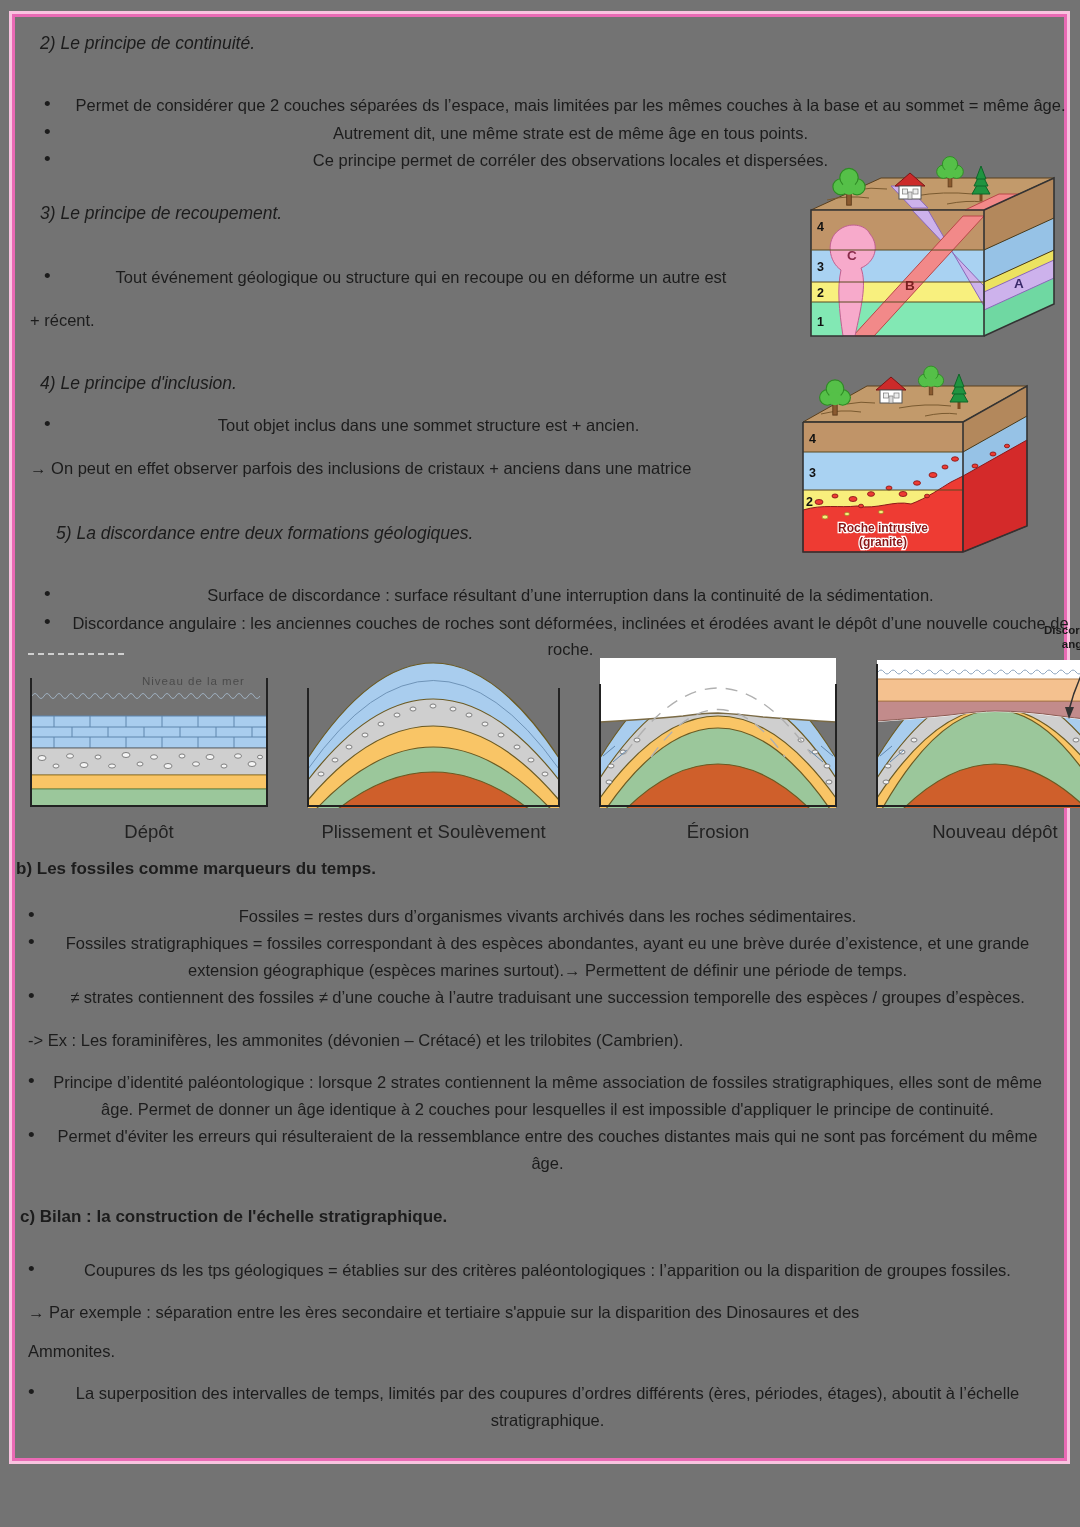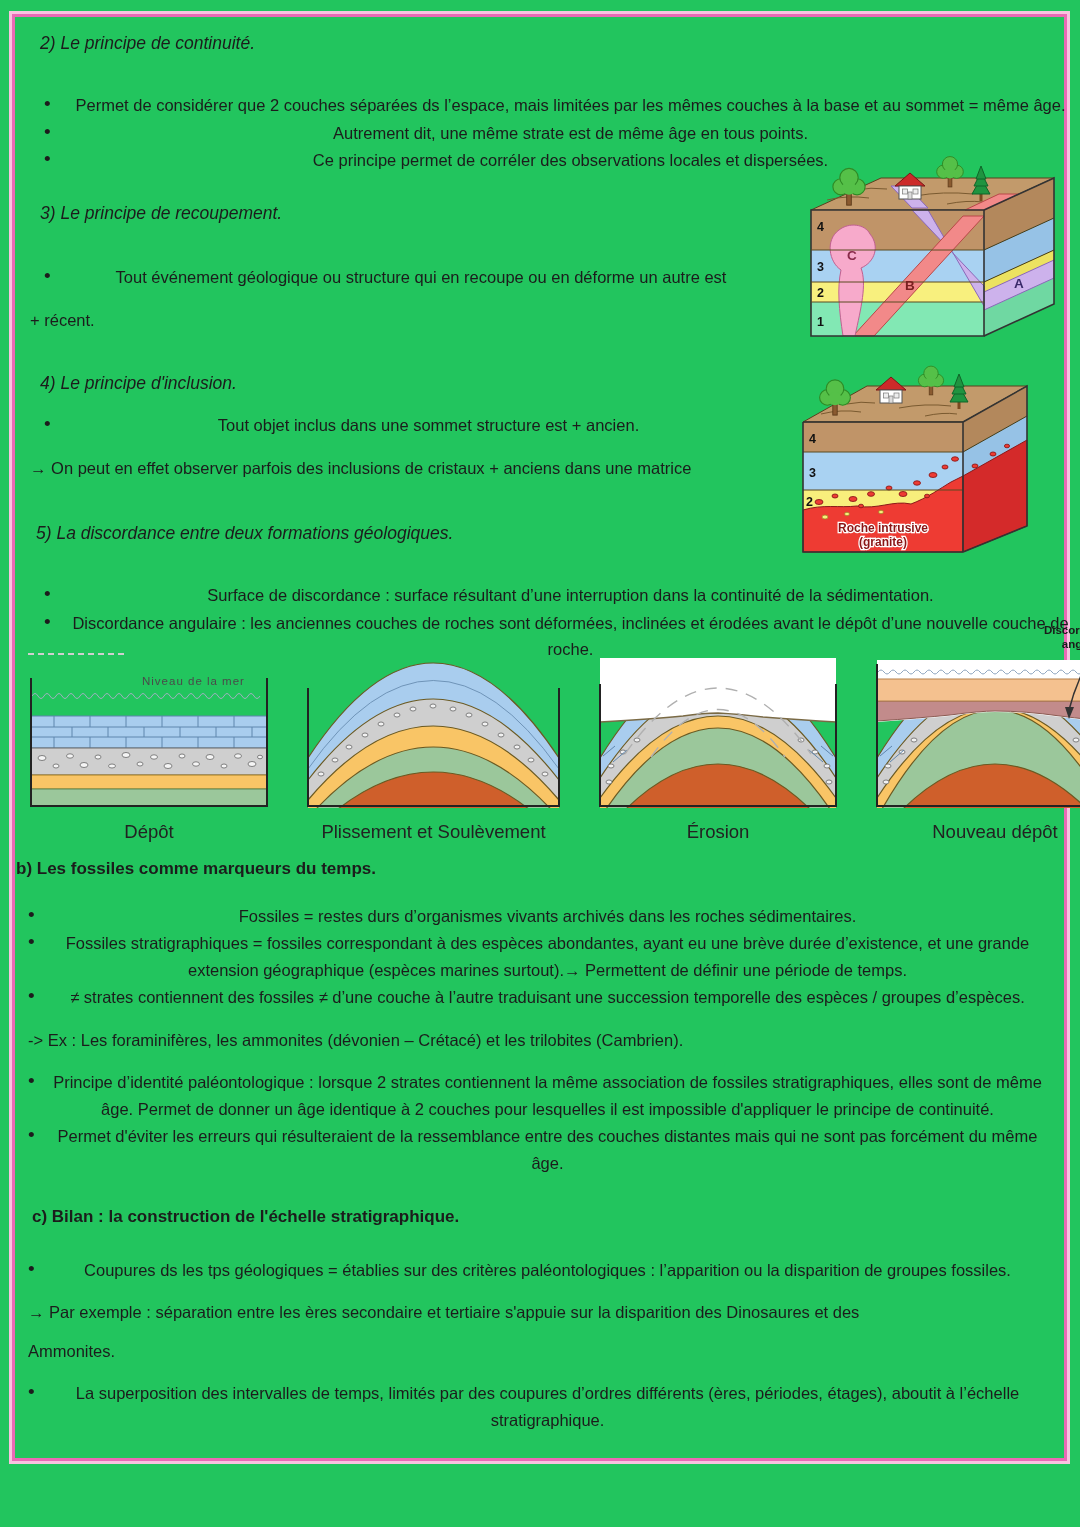--- a/index.html
+++ b/index.html
@@ -1,16 +1,16 @@
 <!DOCTYPE html>
 <html><head>
 <meta charset="utf-8">
 <style>
   html,body{margin:0;padding:0;background:#fff;}
-  .page{position:relative;width:1080px;height:1527px;background:#22c55e;overflow:hidden;
+  .page{position:relative;width:1080px;height:1527px;background:#737373;overflow:hidden;
         color:#1c1c1c;font-family:"Liberation Sans","DejaVu Sans",sans-serif;
         font-size:16.5px;line-height:26.5px;}
   .frame{position:absolute;left:12px;top:14px;width:1049px;height:1441px;
          border:3px solid #ea6ab5;box-shadow:0 0 0 3px #f9c3e0;}
   .abs{position:absolute;}
   .ititle{font-style:italic;font-size:17.5px;white-space:nowrap;}
   .btitle{font-weight:700;font-size:17px;}
   ul{list-style:none;margin:16px;padding:0;text-align:center;}
   li{position:relative;padding-left:31px;margin:0 0 1px 0;}
   li::before{content:"\2022";position:absolute;left:10px;top:-1px;font-size:19px;}
@@ -151,21 +151,21 @@
     <use href="#def-house" transform="translate(96,46)"></use>
     <use href="#def-tree" transform="translate(136,38) scale(0.9)"></use>
     <use href="#def-pine" transform="translate(164,52)"></use>
     <text x="14" y="87" font-size="12.5" font-weight="bold" fill="#111">4</text>
     <text x="14" y="121" font-size="12.5" font-weight="bold" fill="#111">3</text>
     <text x="11" y="150" font-size="12.5" font-weight="bold" fill="#111">2</text>
     <text x="88" y="176" font-size="12" font-weight="bold" fill="#8b1515" text-anchor="middle" style="paint-order:stroke" stroke="#ffffff" stroke-width="2.4">Roche intrusive</text>
     <text x="88" y="190" font-size="12" font-weight="bold" fill="#8b1515" text-anchor="middle" style="paint-order:stroke" stroke="#ffffff" stroke-width="2.4">(granite)</text>
   </svg>
 
-  <div class="abs ititle" style="left:36px;top:520px">5) La discordance entre deux formations géologiques.</div>
+  <div class="abs ititle" style="left:56px;top:520px">5) La discordance entre deux formations géologiques.</div>
   <ul class="abs" style="left:18px;top:566px;width:1042px">
     <li>Surface de discordance : surface résultant d’une interruption dans la continuité de la sédimentation.</li>
     <li>Discordance angulaire : les anciennes couches de roches sont déformées, inclinées et érodées avant le dépôt d’une nouvelle couche de roche.</li>
   </ul>
 
   <div class="abs faint-dashes" style="left:28px;top:653px"></div>
 
   <div class="abs panels" style="left:16px;top:612px;width:1048px">
 
     <figure>
@@ -299,21 +299,21 @@
     <ul style="margin-left:2px">
       <li>Fossiles = restes durs d’organismes vivants archivés dans les roches sédimentaires.</li>
       <li>Fossiles stratigraphiques = fossiles correspondant à des espèces abondantes, ayant eu une brève durée d’existence, et une grande extension géographique (espèces marines surtout).→ Permettent de définir une période de temps.</li>
       <li>≠ strates contiennent des fossiles ≠ d’une couche à l’autre traduisant une succession temporelle des espèces / groupes d’espèces.</li>
     </ul>
     <p class="arrowline">-&gt; Ex : Les foraminifères, les ammonites (dévonien – Crétacé) et les trilobites (Cambrien).</p>
     <ul style="margin-left:2px">
       <li>Principe d’identité paléontologique : lorsque 2 strates contiennent la même association de fossiles stratigraphiques, elles sont de même âge. Permet de donner un âge identique à 2 couches pour lesquelles il est impossible d'appliquer le principe de continuité.</li>
       <li>Permet d'éviter les erreurs qui résulteraient de la ressemblance entre des couches distantes mais qui ne sont pas forcément du même âge.</li>
     </ul>
-    <h3 class="btitle" style="margin:28px 0 26px 16px">c) Bilan : la construction de l'échelle stratigraphique.</h3>
+    <h3 class="btitle" style="margin:28px 0 26px 4px">c) Bilan : la construction de l'échelle stratigraphique.</h3>
     <ul style="margin-left:2px">
       <li>Coupures ds les tps géologiques = établies sur des critères paléontologiques : l’apparition ou la disparition de groupes fossiles.</li>
     </ul>
     <p class="arrowline">→ Par exemple : séparation entre les ères secondaire et tertiaire s'appuie sur la disparition des Dinosaures et des</p>
     <p class="plainline">Ammonites.</p>
     <ul style="margin-left:2px">
       <li>La superposition des intervalles de temps, limités par des coupures d’ordres différents (ères, périodes, étages), aboutit à l’échelle stratigraphique.</li>
     </ul>
   </div>
 </div>

